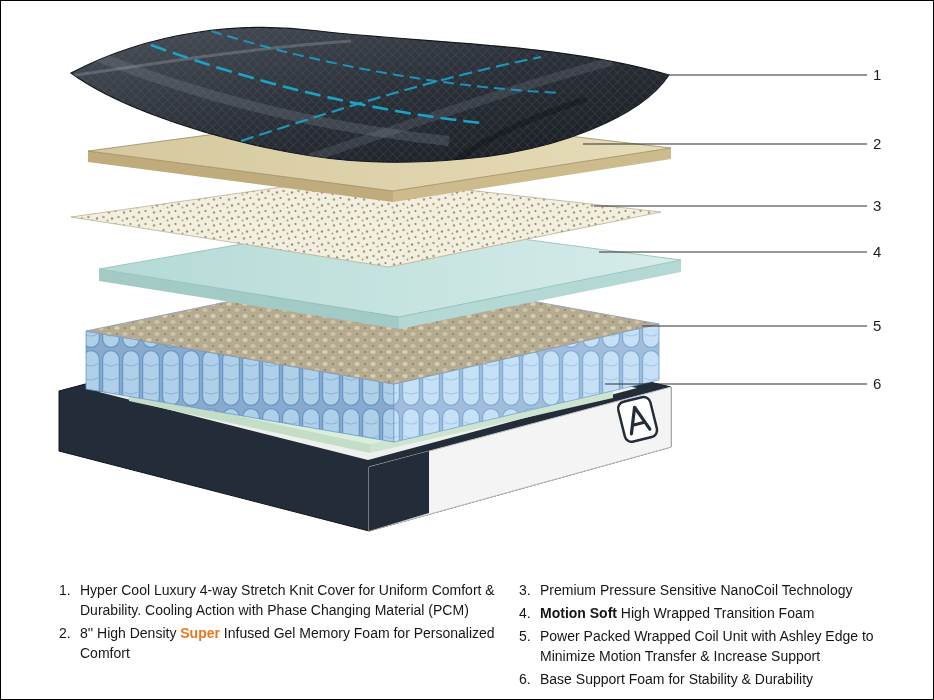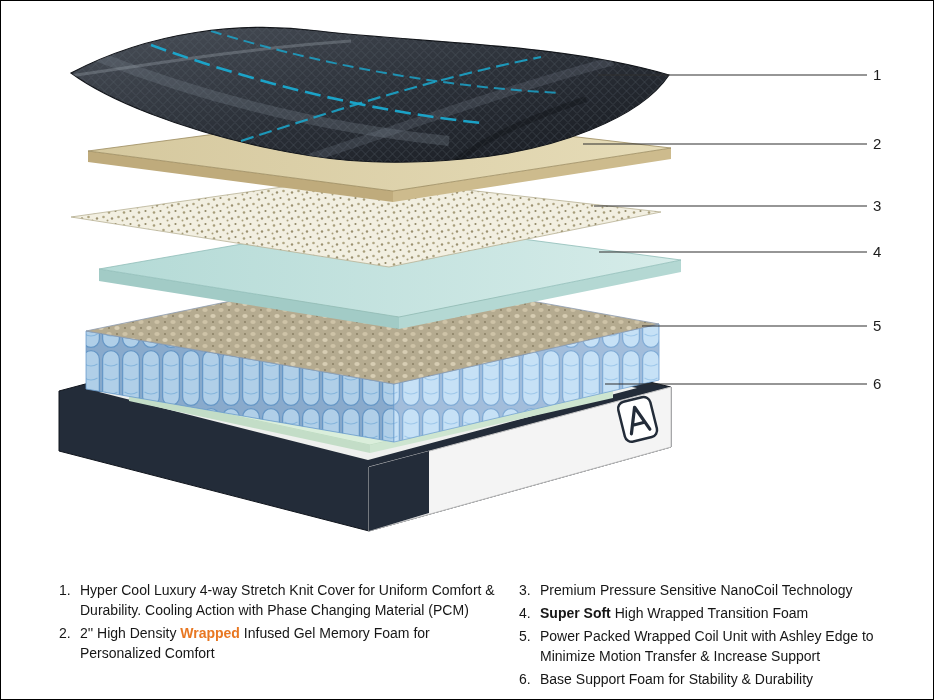--- a/index.html
+++ b/index.html
@@ -146,31 +146,31 @@
   <div class="callout-num" style="top:373px">6</div>
 
   <div class="legend">
     <div class="col col-left">
       <div class="li">
         <span class="n">1.</span>
         <span class="t"><span>Hyper Cool Luxury 4-way Stretch Knit Cover for Uniform Comfort &amp; Durability. Cooling Action with Phase Changing Material (PCM)</span></span>
       </div>
       <div class="li">
         <span class="n">2.</span>
-        <span class="t"><span>2'' High Density </span><span class="copper">Wrapped</span><span> Infused Gel Memory Foam for Personalized Comfort</span></span>
+        <span class="t"><span>8'' High Density </span><span class="copper">Super</span><span> Infused Gel Memory Foam for Personalized Comfort</span></span>
       </div>
     </div>
     <div class="col col-right">
       <div class="li">
         <span class="n">3.</span>
         <span class="t"><span>Premium Pressure Sensitive NanoCoil Technology</span></span>
       </div>
       <div class="li">
         <span class="n">4.</span>
-        <span class="t"><span class="bold">Super Soft</span><span> High Wrapped Transition Foam</span></span>
+        <span class="t"><span class="bold">Motion Soft</span><span> High Wrapped Transition Foam</span></span>
       </div>
       <div class="li">
         <span class="n">5.</span>
         <span class="t"><span>Power Packed Wrapped Coil Unit with Ashley Edge to Minimize Motion Transfer &amp; Increase Support</span></span>
       </div>
       <div class="li">
         <span class="n">6.</span>
         <span class="t"><span>Base Support Foam for Stability &amp; Durability</span></span>
       </div>
     </div>

